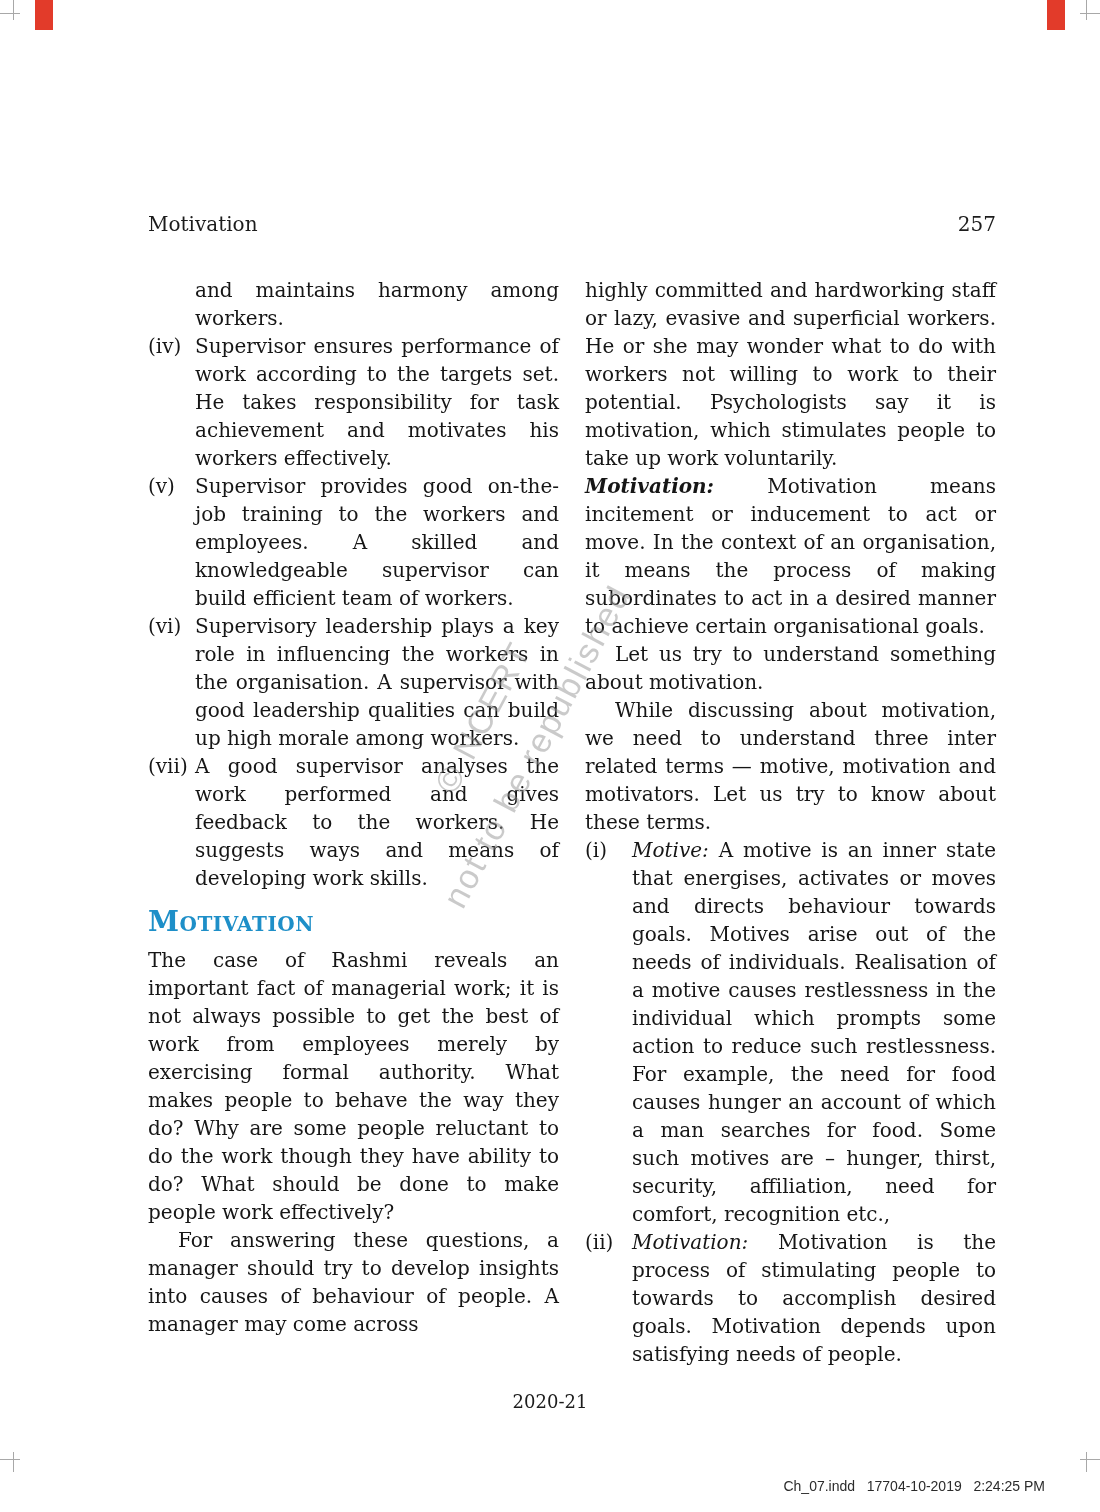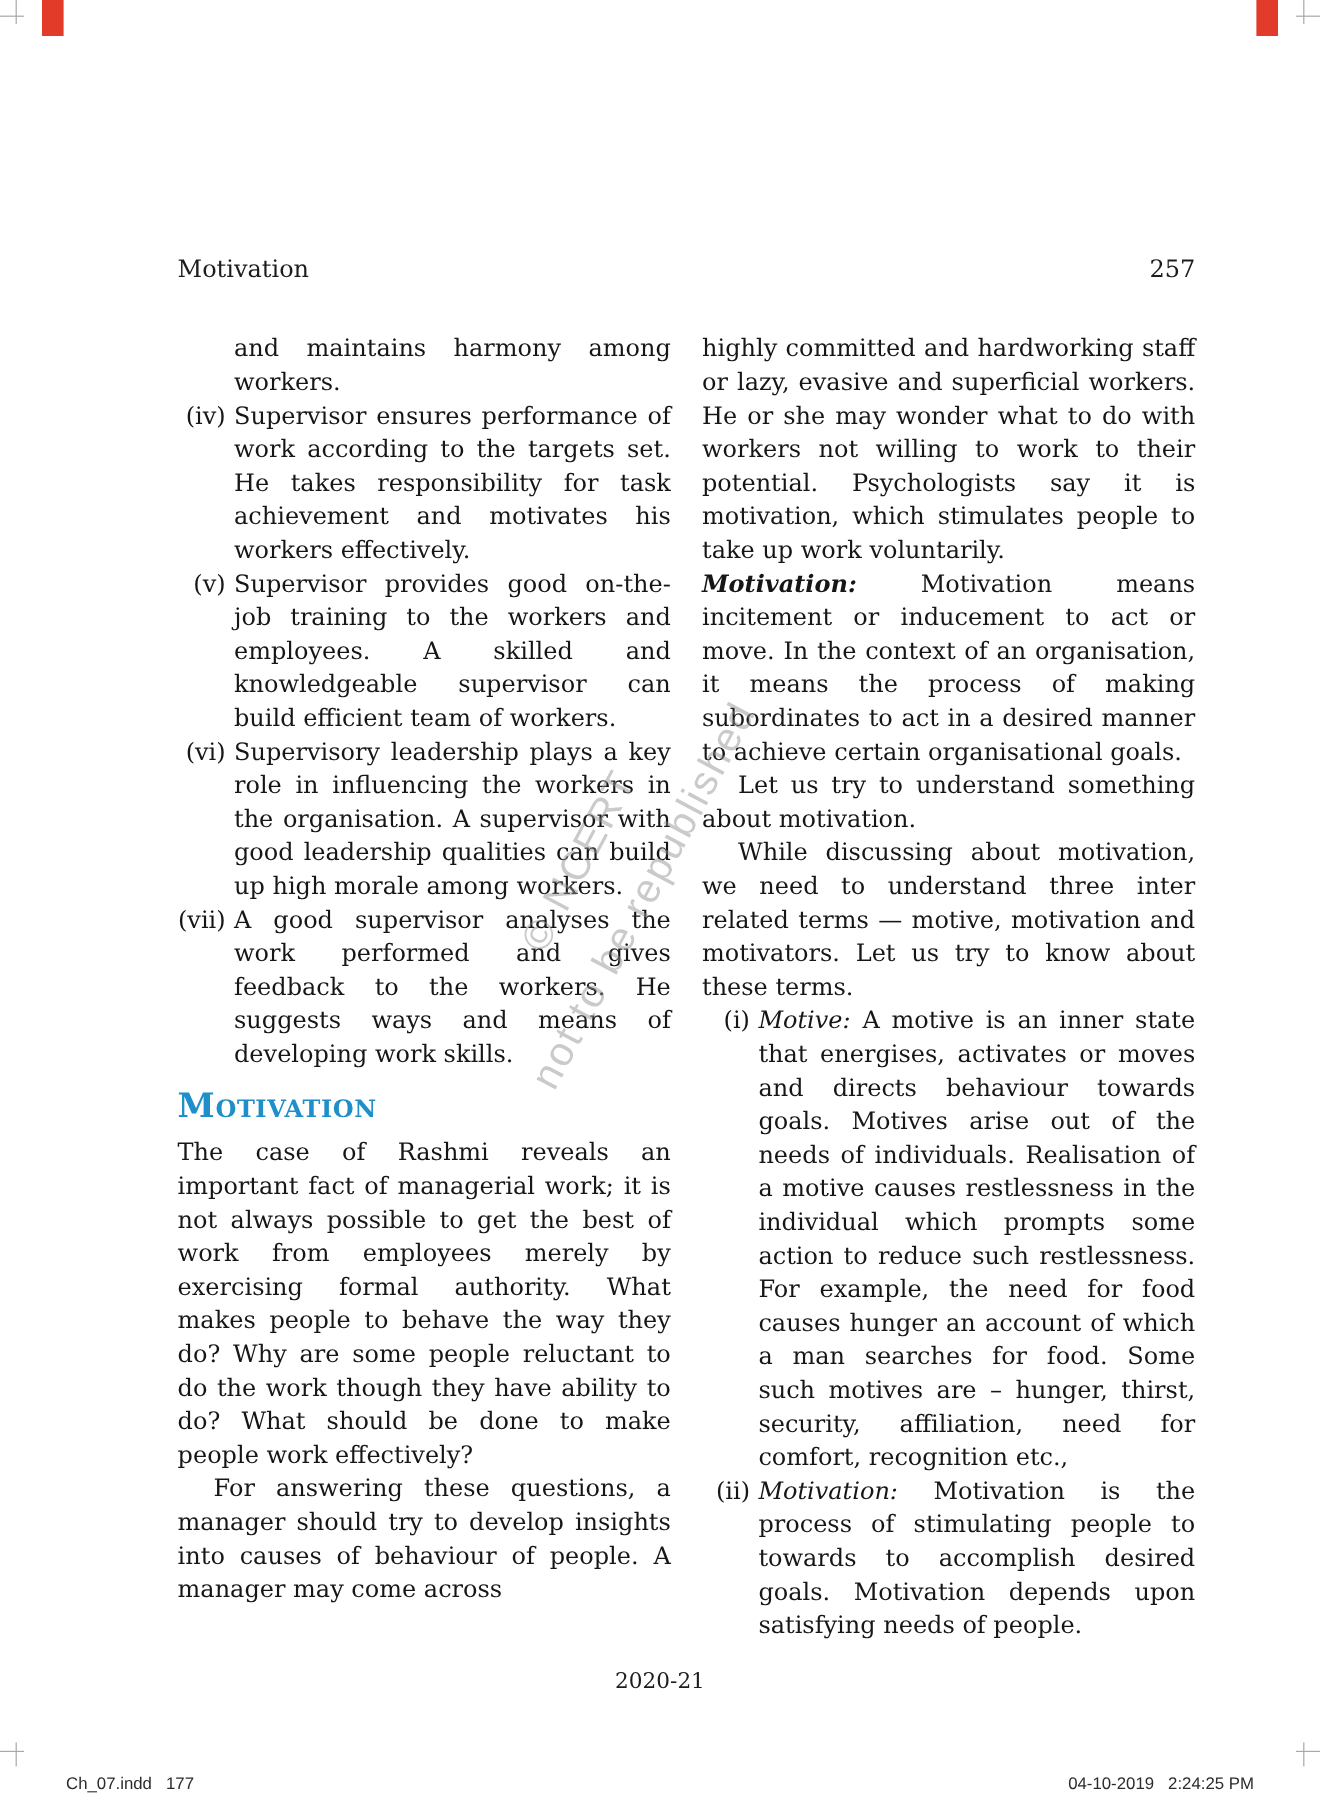--- a/index.html
+++ b/index.html
@@ -46,21 +46,21 @@
     line-height: 28px;
     text-align: justify;
   }
   .col p { margin: 0; }
   .para.indent { text-indent: 30px; }
   .cont { padding-left: 47px; }
 
   .li { display: flex; }
   .li .marker {
     flex: 0 0 47px;
-    text-align: right;
+    text-align: left;
     padding-right: 7px;
     box-sizing: border-box;
   }
   .li .litext { flex: 1; text-align: justify; }
   .li .lead { font-style: italic; }
 
   .deflead { font-weight: bold; font-style: italic; }
 
   .heading {
     margin: 14px 0 8px 0;
@@ -95,21 +95,21 @@
     text-align: center;
     font-size: 18px;
     color: #1c1c1c;
   }
   .imprint {
     position: absolute;
     bottom: 18px;
     left: 55px;
     right: 55px;
     display: flex;
-    justify-content: space-between;
+    justify-content: flex-end;
     font-family: "Liberation Sans", sans-serif;
     font-size: 14px;
     color: #2b2b2b;
   }
   .imprint span { white-space: pre; }
 </style>
 </head>
 <body>
 
 <div class="page">

